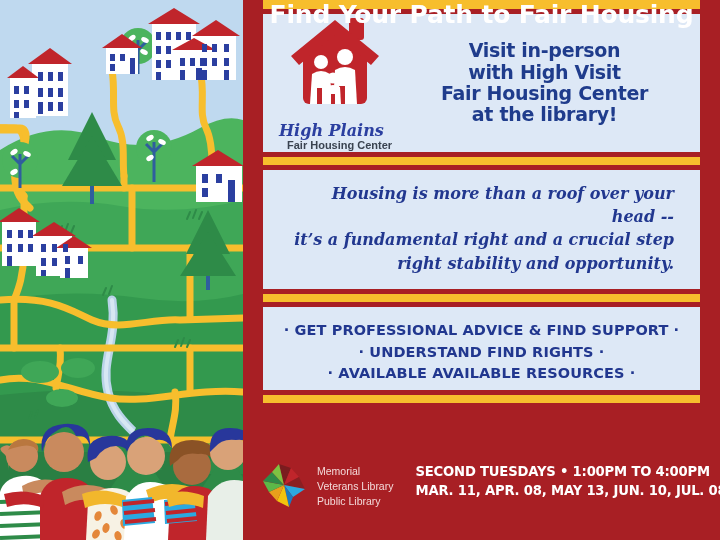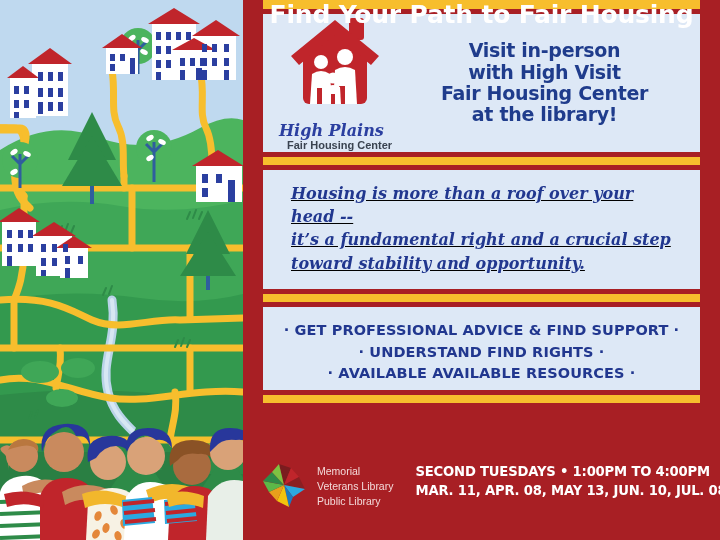--- a/index.html
+++ b/index.html
@@ -39,21 +39,21 @@
   .block1{display:flex;align-items:center;padding:8px 10px 8px 8px;height:138px;box-sizing:border-box;}
   .logo-wrap{width:128px;flex:0 0 128px;display:flex;flex-direction:column;align-items:center;justify-content:center;}
   .logo-wrap svg{display:block;}
   .headline{
     flex:1;text-align:center;color:#1F3C8C;
     font-family:"DejaVu Sans", sans-serif;
     font-weight:bold;font-size:19px;line-height:1.12;letter-spacing:-0.3px;
   }
 
   
-  .block2{padding:12px 26px 14px 28px;text-align:left;text-decoration:underline;}
+  .block2{padding:12px 26px 14px 28px;text-align:right;}
   .quote{
     color:#21378F;font-style:italic;font-weight:bold;
     font-family:"DejaVu Serif", serif;
     font-size:16px;line-height:1.45;
   }
 
   
   .block3{padding:13px 10px 5px 10px;text-align:center;}
   .bullet-line{
     color:#21378F;font-weight:bold;
@@ -403,21 +403,21 @@
       </div>
     </div>
 
     <div class="gap"></div>
     <div class="gold-bar thin"></div>
     <div class="gap"></div>
 
     <div class="panel block2">
       <div class="quote">Housing is more than a roof over your head --</div>
       <div class="quote">it’s a fundamental right and a crucial step</div>
-      <div class="quote">toward stability and opportunity.</div>
+      <div class="quote">right stability and opportunity.</div>
     </div>
 
     <div class="gap"></div>
     <div class="gold-bar thin"></div>
     <div class="gap"></div>
 
     <div class="panel block3">
       <div class="bullet-line">· GET PROFESSIONAL ADVICE &amp; FIND SUPPORT ·</div>
       <div class="bullet-line">· UNDERSTAND FIND RIGHTS ·</div>
       <div class="bullet-line">· AVAILABLE AVAILABLE RESOURCES ·</div>

